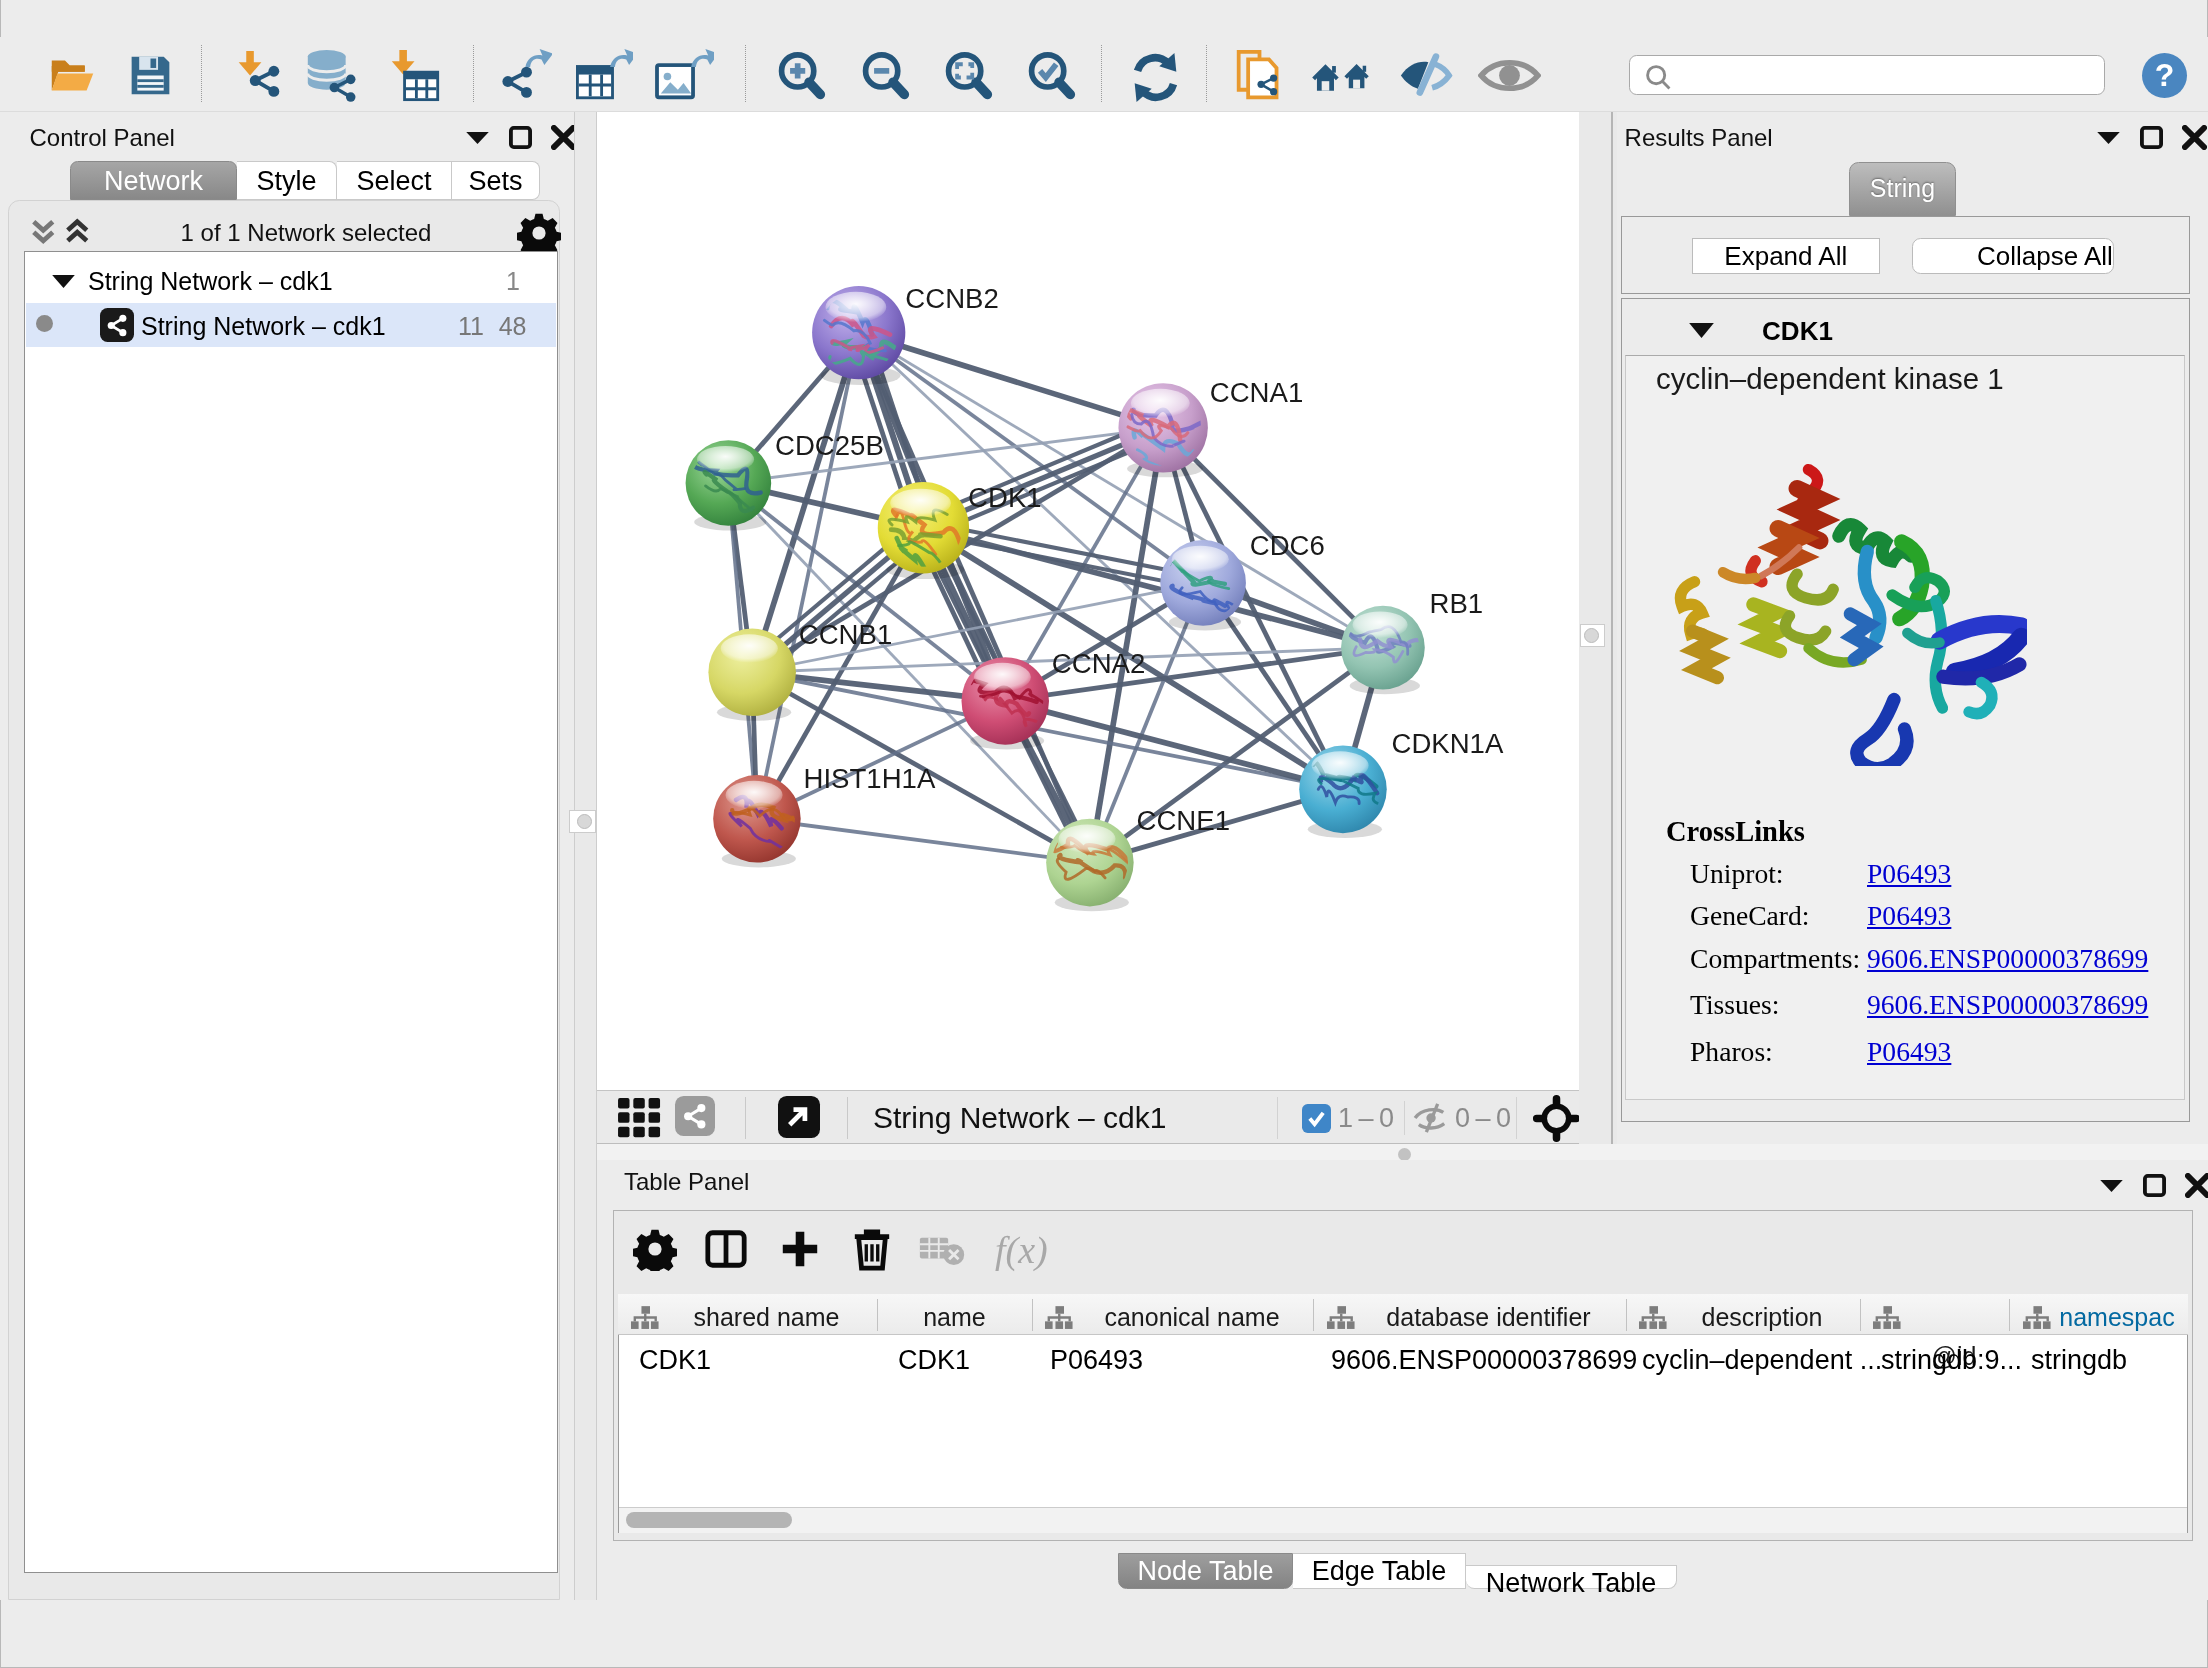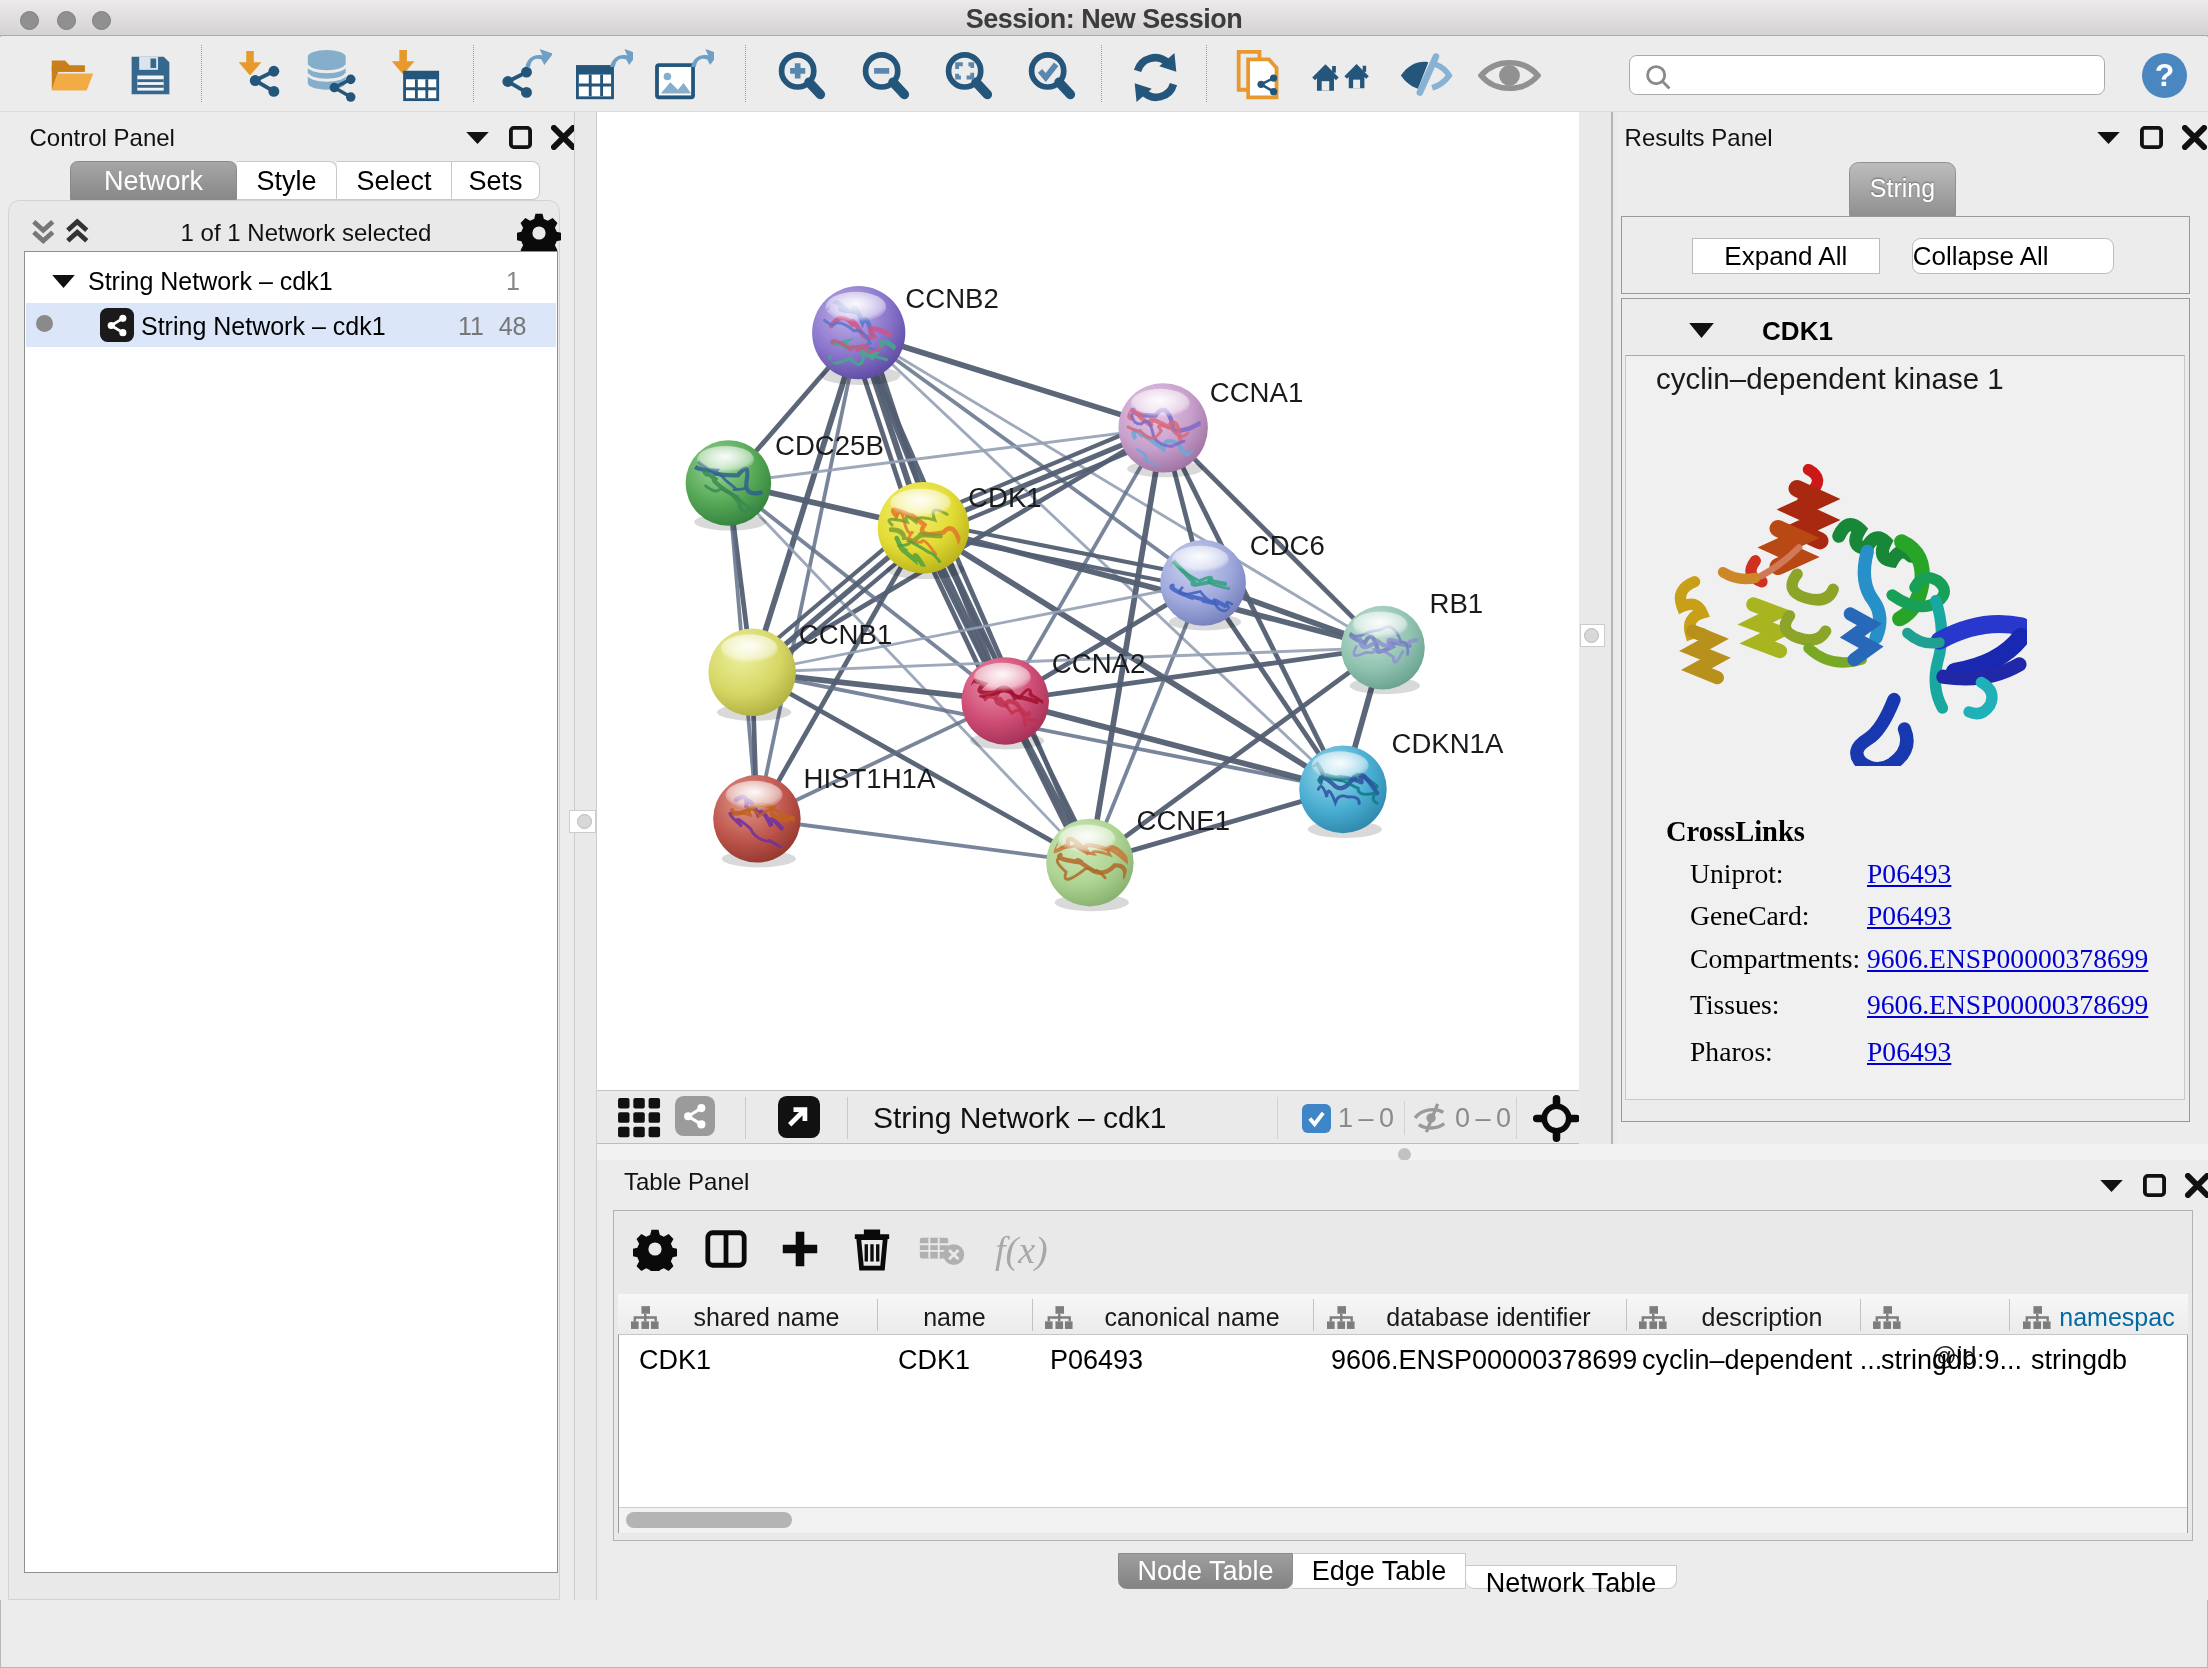--- a/index.html
+++ b/index.html
@@ -22,26 +22,20 @@
   #hgut { left:597px; top:1144px; width:1611px; height:16px; background:#f2f2f2; }
   #tpanel { left:597px; top:1160px; width:1611px; height:440px; background:#ececec; }
   #statusbar { left:0; top:1601px; width:2208px; height:68px; background:linear-gradient(#f6f6f6 0 8%,#e6e6e6 30%,#e2e2e2); border-top:1px solid #b5b5b5; }
   .ptitle { position:absolute; font-size:24px; color:#111; }
   .hdrbtns { position:absolute; display:flex; align-items:center; gap:25px; }
   .serif { font-family:"Liberation Serif",serif; }
 </style>
 </head>
 <body>
 <div id="win">
-<div id="titlebar" class="abs">
-  <div class="tl" style="left:20px;"></div>
-  <div class="tl" style="left:57px;"></div>
-  <div class="tl" style="left:92px;"></div>
-  <div id="title">Session: New Session</div>
-</div>
 <div id="toolbar" class="abs">
       <div class="ticon" style="left:48px;top:14.3px;width:49px;height:49px;"><svg width="49" height="49" viewBox="0 0 52 52">
 <path d="M4 10 h14 l5 5 h16 v7 H4 z" fill="#c97f1b"></path>
 <path d="M4 42 L4 16 h35 v6 h-28 z" fill="#c97f1b"></path>
 <path d="M10 24 h38 l-7 18 H4 z" fill="#f3ab45"></path>
 </svg></div>
       <div class="ticon" style="left:126px;top:14.3px;width:49px;height:49px;"><svg width="49" height="49" viewBox="0 0 52 52">
 <path d="M6 6 h34 l6 6 v34 H6 z" fill="#35688c"></path>
 <rect x="14" y="6" width="20" height="14" fill="#d8e4ee"></rect>
 <rect x="26" y="8" width="6" height="10" fill="#35688c"></rect>
@@ -585,21 +579,21 @@
 <svg width="23" height="23" viewBox="0 0 24 24">
           <rect x="2" y="2" width="20" height="20" rx="3" fill="none" stroke="#111" stroke-width="4"></rect>
         </svg>
 <svg width="25" height="25" viewBox="0 0 26 26">
           <path d="M3 3 L23 23 M23 3 L3 23" stroke="#111" stroke-width="6" stroke-linecap="round"></path>
         </svg>
 </div>
       <div style="position:absolute;left:232px;top:50px;width:107px;height:54px;background:linear-gradient(#bdbdbd,#909090);border:1px solid #909090;border-radius:9.5px 9.5px 0 0;color:#fff;font-size:25px;text-align:center;line-height:51px;text-shadow:0 -1px 1.9px #666;">String</div>
       <div style="position:absolute;left:3.8px;top:104px;width:569px;height:78px;background:#ececec;border:1.9px solid #999;">
 <div style="position:absolute;left:70px;top:21px;width:188px;height:36px;background:#fff;border:1px solid #bbb;border-radius:0;font-size:26px;text-align:center;line-height:34px;color:#000;">Expand All</div>
-<div style="position:absolute;left:290px;top:21px;width:202px;height:36px;background:#fff;border:1px solid #bbb;border-radius:8.6px;font-size:26px;text-align:left;line-height:34px;color:#000;">Collapse All</div>
+<div style="position:absolute;left:290px;top:21px;width:202px;height:36px;background:#fff;border:1px solid #bbb;border-radius:8.6px;font-size:26px;text-align:right;line-height:34px;color:#000;">Collapse All</div>
 </div>
       <div style="position:absolute;left:3.8px;top:186px;width:569px;height:824px;background:#ececec;border:1.9px solid #999;"></div>
       <svg width="27" height="19" viewBox="0 0 28 20" style="position:absolute;left:71px;top:209px;">
         <path d="M1 2 h26 l-13 16 z" fill="#111"></path>
       </svg>
       <div style="position:absolute;left:57px;top:204px;width:247px;text-align:center;font-size:26px;font-weight:bold;color:#000;">CDK1</div>
       <div style="position:absolute;left:7.6px;top:243px;width:560px;height:745px;background:#f0f0f0;border:1px solid #c9c9c9;border-top:1px solid #aaa;"></div>
       <div style="position:absolute;left:39px;top:250px;font-size:29.5px;color:#1a1a1a;">cyclin–dependent kinase 1</div>
       <svg width="361" height="304" viewBox="0 0 380 320" style="position:absolute;left:49px;top:350px;">
 <g fill="none" stroke-linecap="round">

